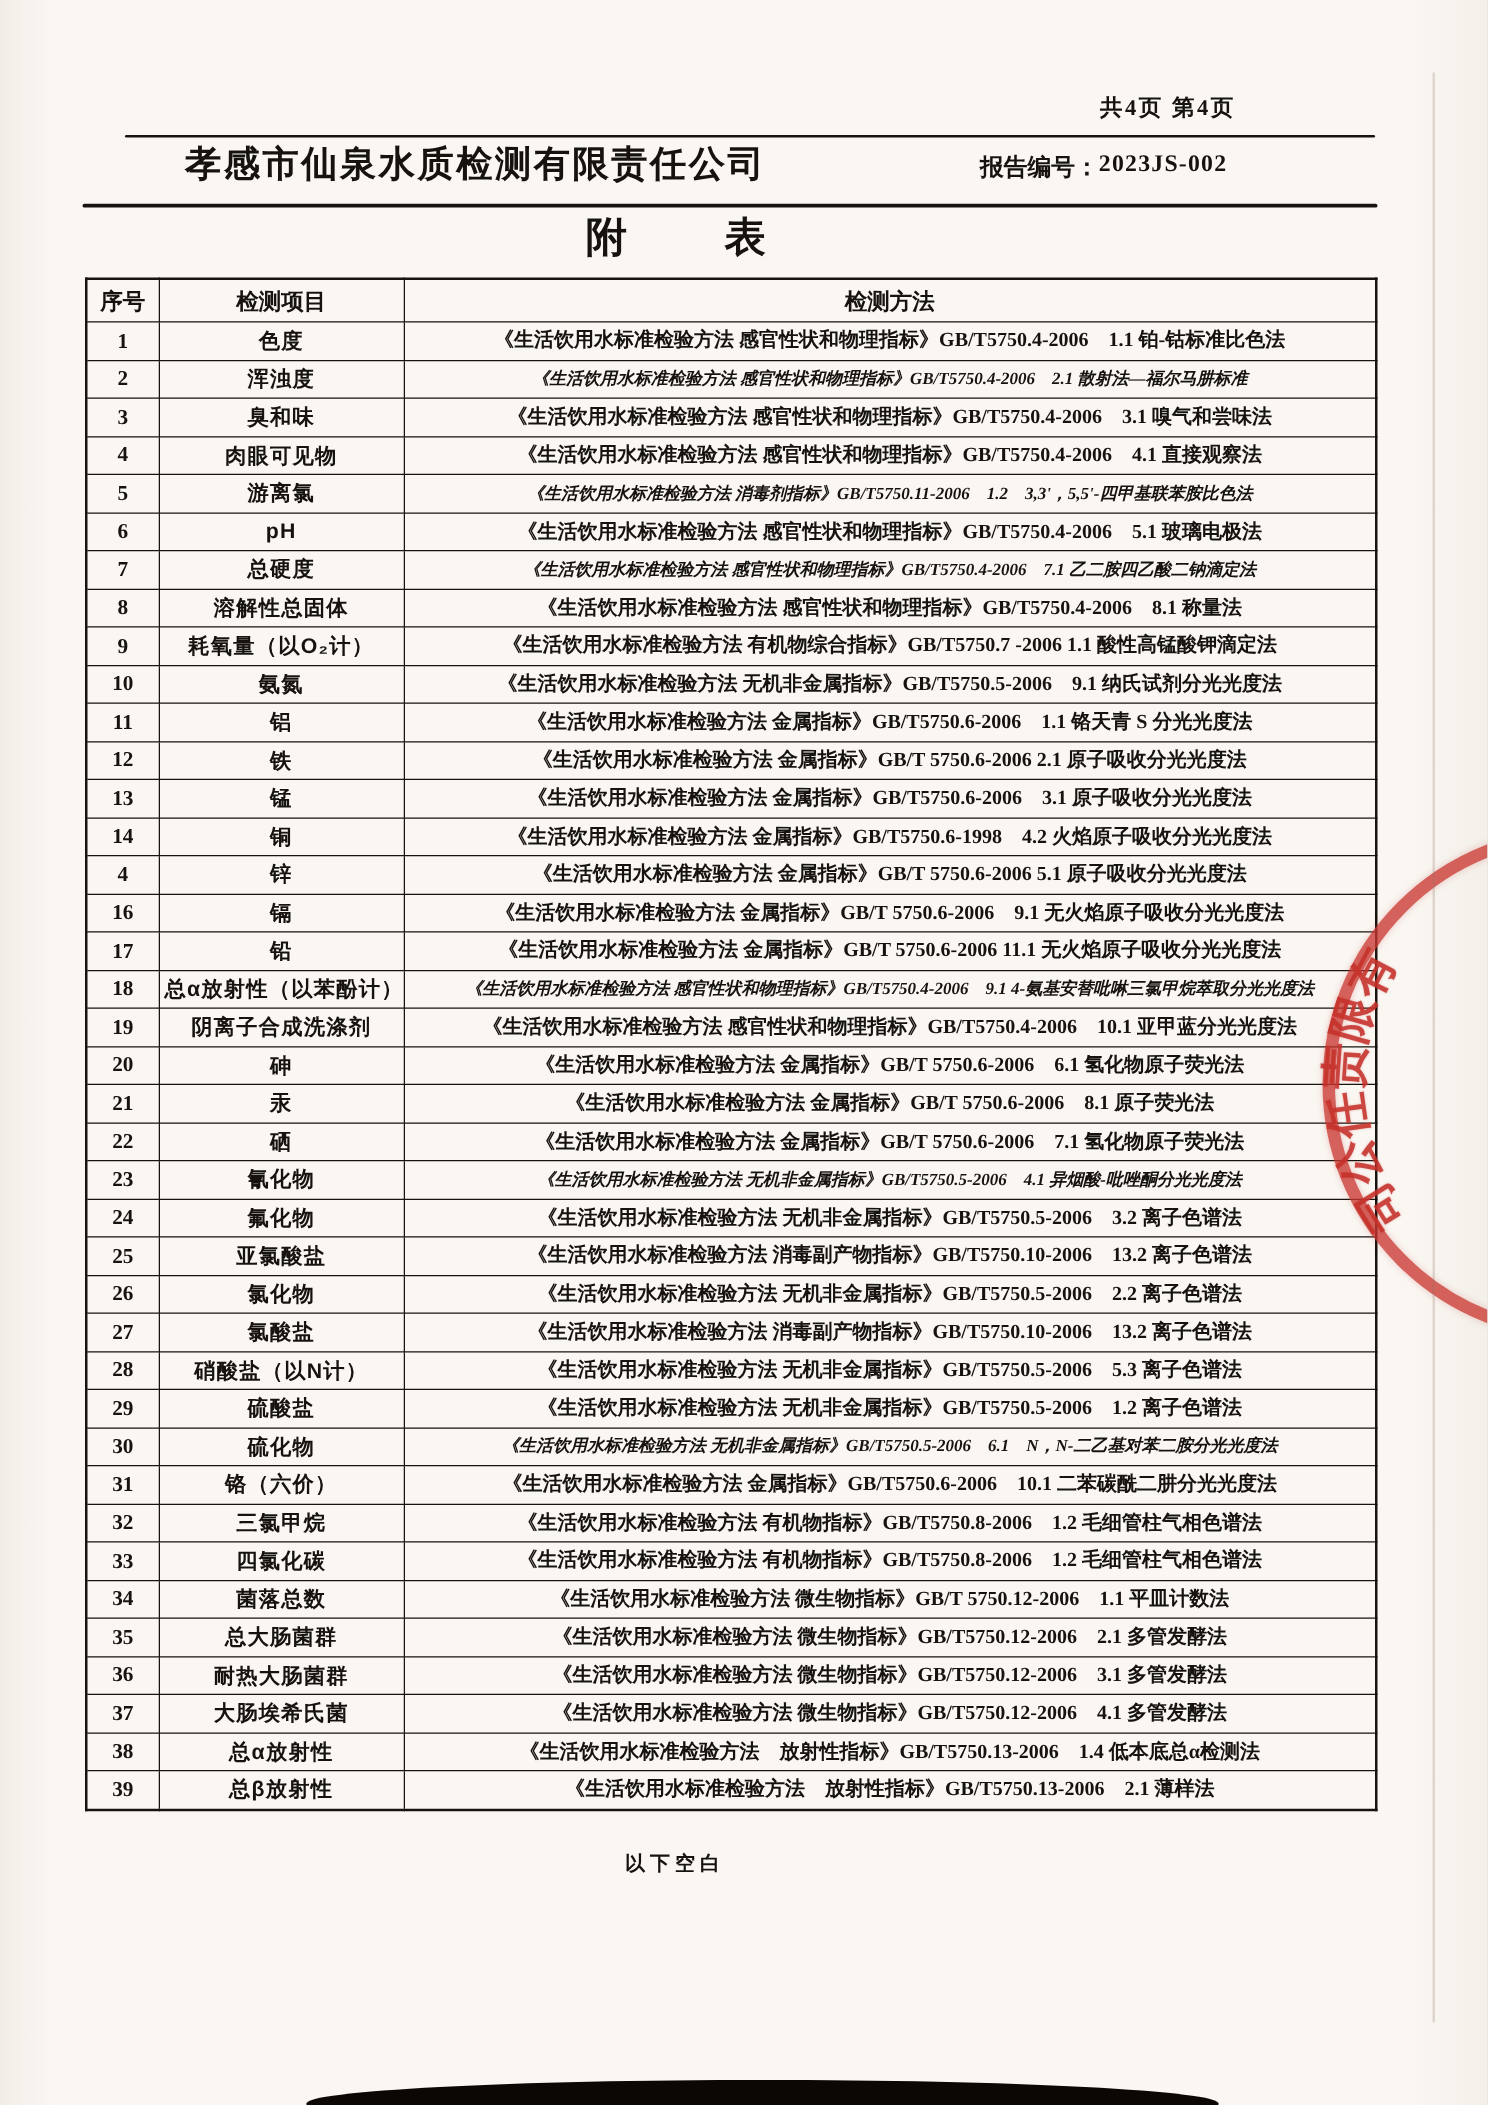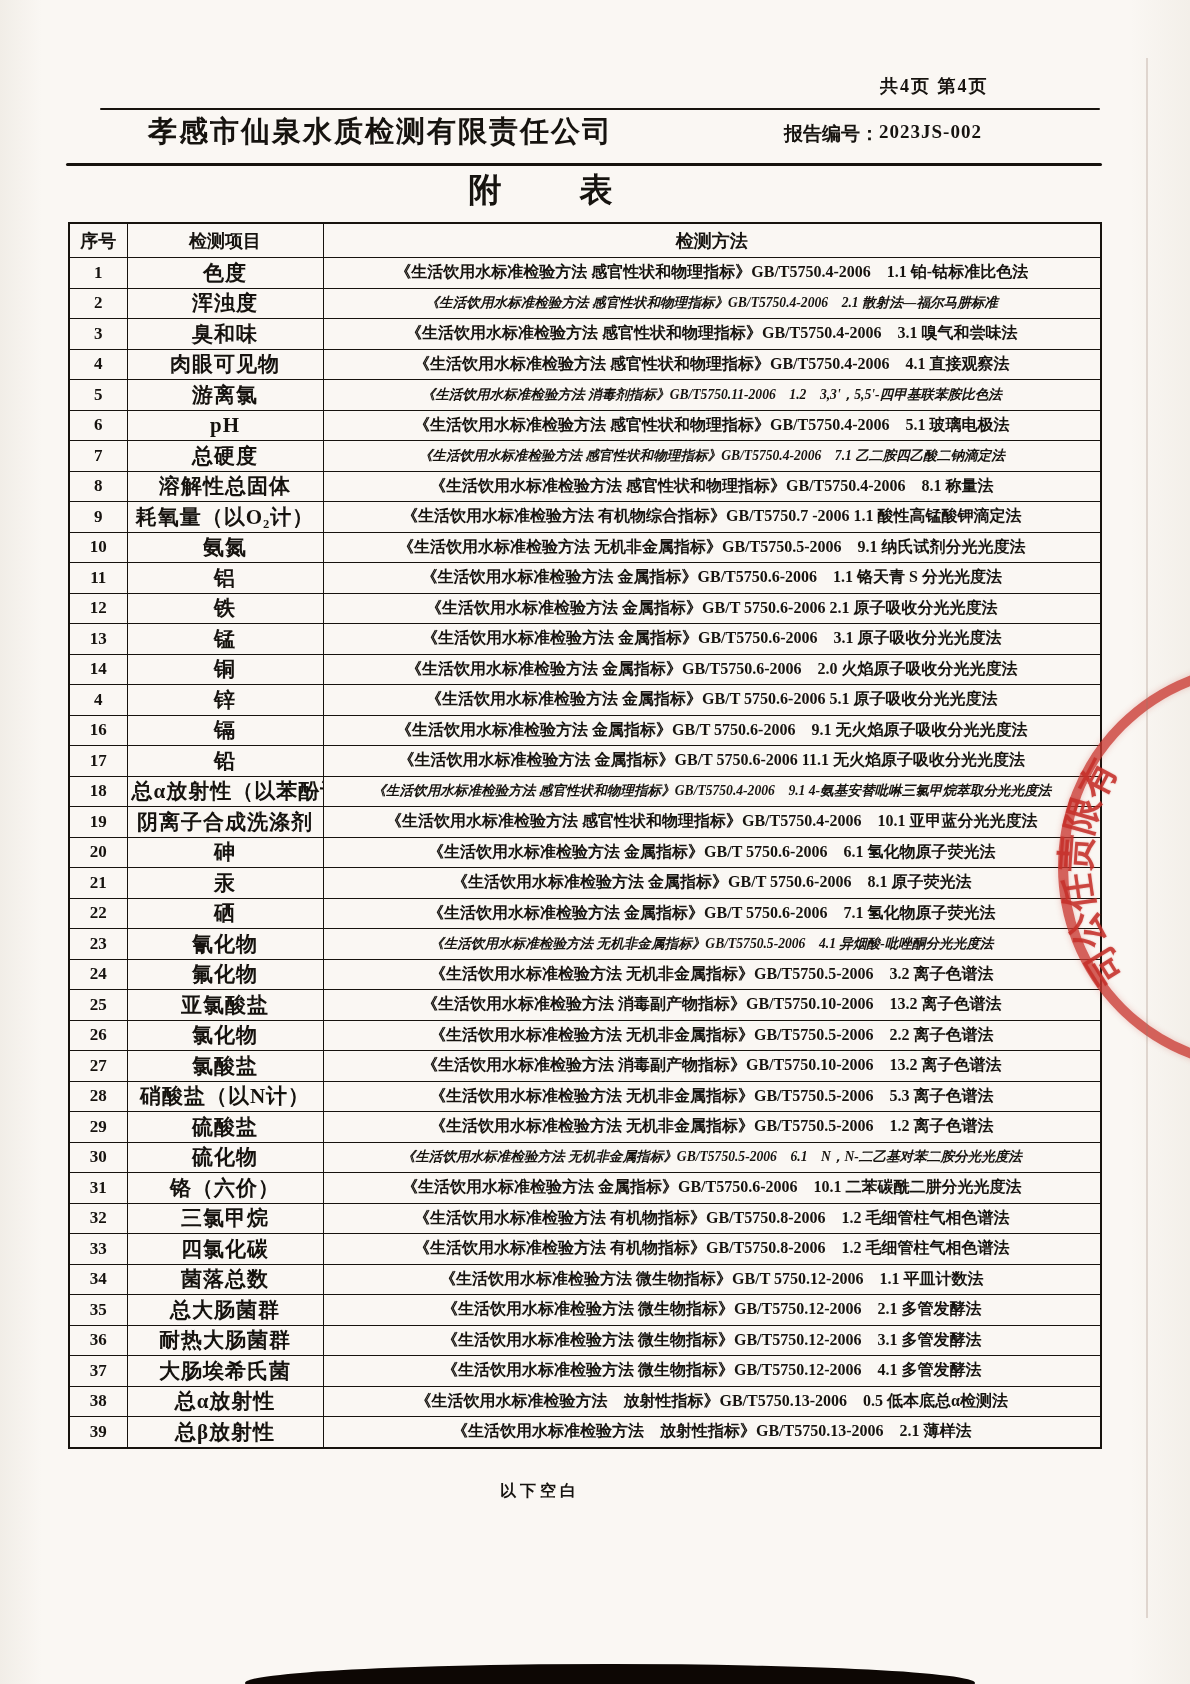--- a/index.html
+++ b/index.html
@@ -28,22 +28,22 @@
     border-collapse:collapse; table-layout:fixed;
     border:2.5px solid #17130e;
   }
   table.methods td, table.methods th{
     border:1.6px solid #17130e; padding:0 4px; overflow:hidden; white-space:nowrap;
   }
   table.methods th{height:33px; font-size:18px; font-weight:700; text-align:center;}
   table.methods td{height:29.5px; text-align:center; vertical-align:middle;}
   td.col-no{font-size:17px; font-weight:600;}
   td.col-item{
-    font-size:21px; font-weight:700;
-    font-family:Liberation Serif, serif; letter-spacing:1px;margin-left:39px;
+    font-size:17px; font-weight:700;
+    font-family:Liberation Sans, sans-serif; letter-spacing:1px;margin-left:39px;
   }
   td.col-method{font-size:16px; font-weight:600; letter-spacing:0;}
   td.col-method.small{font-size:13.6px;font-style:italic;}
   .footer-note{position:absolute; left:500px; top:1481px; font-size:16px; font-weight:700; letter-spacing:4px;}
   
   .stamp-layer{position:absolute; left:0; top:0; width:1190px; height:1684px; pointer-events:none;}
   .stamp-ring{
     position:absolute; left:1058px; top:662px; width:390px; height:390px;
     border:10px solid rgba(201,55,48,0.78); border-radius:50%;
     box-shadow:0 0 6px rgba(201,55,48,0.25), inset 0 0 6px rgba(201,55,48,0.25);
@@ -157,21 +157,21 @@
           <td class="col-method">《生活饮用水标准检验方法 金属指标》GB/T 5750.6-2006 2.1 原子吸收分光光度法</td>
         </tr>
         <tr>
           <td class="col-no">13</td>
           <td class="col-item">锰</td>
           <td class="col-method">《生活饮用水标准检验方法 金属指标》GB/T5750.6-2006　3.1 原子吸收分光光度法</td>
         </tr>
         <tr>
           <td class="col-no">14</td>
           <td class="col-item">铜</td>
-          <td class="col-method">《生活饮用水标准检验方法 金属指标》GB/T5750.6-2006　2.0 火焰原子吸收分光光度法</td>
+          <td class="col-method">《生活饮用水标准检验方法 金属指标》GB/T5750.6-1998　4.2 火焰原子吸收分光光度法</td>
         </tr>
         <tr>
           <td class="col-no">4</td>
           <td class="col-item">锌</td>
           <td class="col-method">《生活饮用水标准检验方法 金属指标》GB/T 5750.6-2006 5.1 原子吸收分光光度法</td>
         </tr>
         <tr>
           <td class="col-no">16</td>
           <td class="col-item">镉</td>
           <td class="col-method">《生活饮用水标准检验方法 金属指标》GB/T 5750.6-2006　9.1 无火焰原子吸收分光光度法</td>
@@ -277,21 +277,21 @@
           <td class="col-method">《生活饮用水标准检验方法 微生物指标》GB/T5750.12-2006　3.1 多管发酵法</td>
         </tr>
         <tr>
           <td class="col-no">37</td>
           <td class="col-item">大肠埃希氏菌</td>
           <td class="col-method">《生活饮用水标准检验方法 微生物指标》GB/T5750.12-2006　4.1 多管发酵法</td>
         </tr>
         <tr>
           <td class="col-no">38</td>
           <td class="col-item">总α放射性</td>
-          <td class="col-method">《生活饮用水标准检验方法　放射性指标》GB/T5750.13-2006　0.5 低本底总α检测法</td>
+          <td class="col-method">《生活饮用水标准检验方法　放射性指标》GB/T5750.13-2006　1.4 低本底总α检测法</td>
         </tr>
         <tr>
           <td class="col-no">39</td>
           <td class="col-item">总β放射性</td>
           <td class="col-method">《生活饮用水标准检验方法　放射性指标》GB/T5750.13-2006　2.1 薄样法</td>
         </tr>
       </tbody>
   </table>
 
   <div class="footer-note">以下空白</div>

